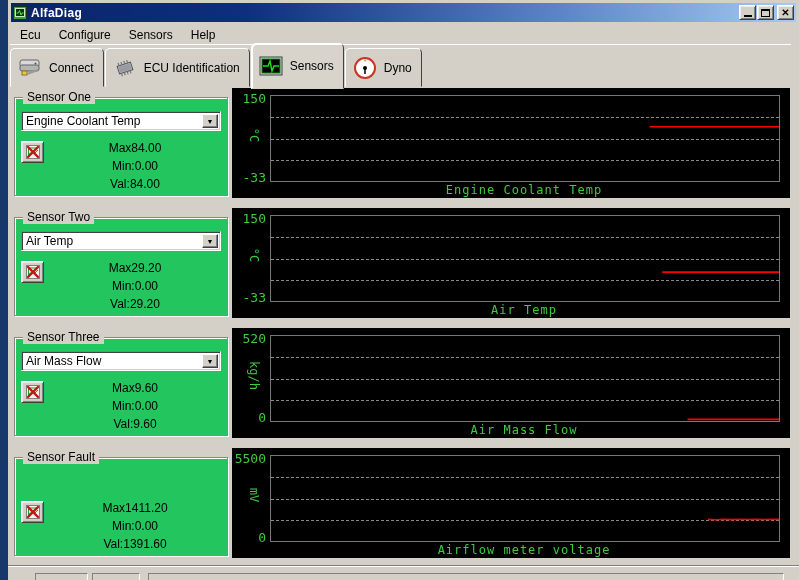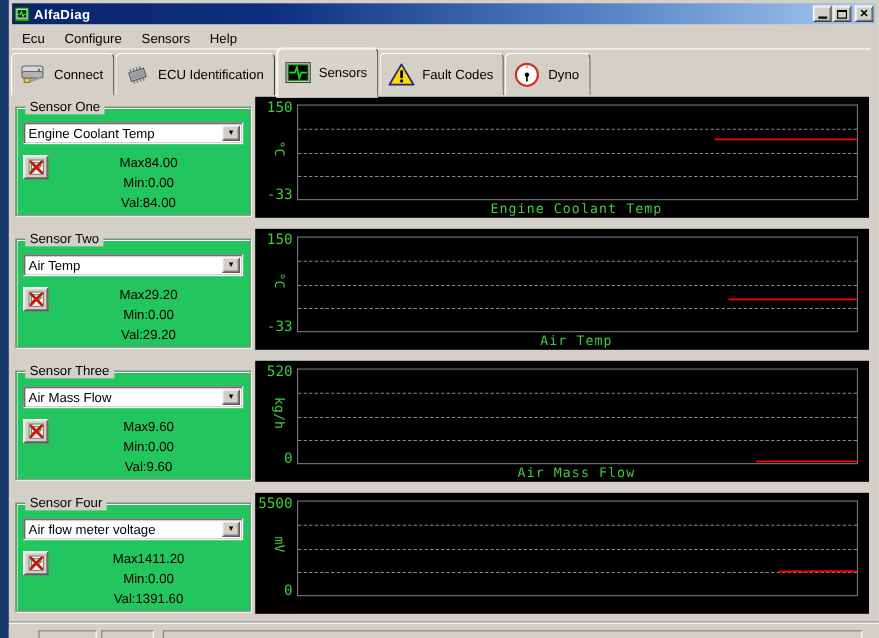--- a/index.html
+++ b/index.html
@@ -144,30 +144,20 @@
         <svg width="26" height="24" viewBox="0 0 26 24">
           <rect x="2" y="3" width="22" height="18" fill="#d0d0d0" stroke="#404040"></rect>
           <rect x="4" y="5" width="18" height="14" fill="#000" stroke="#0a8a0a"></rect>
           <polyline points="5,12 10,12 12,7 14,17 16,12 21,12" fill="none" stroke="#18e018" stroke-width="1.5"></polyline>
         </svg>
       </span>
       <span class="tlabel">Sensors</span>
     </div>
     <div class="tab">
       <span class="ticon">
-        <svg width="26" height="24" viewBox="0 0 26 24">
-          <polygon points="13,2.5 24,21 2,21" fill="#ffd800" stroke="#25257a" stroke-width="1.6" stroke-linejoin="round"></polygon>
-          <rect x="11.9" y="8" width="2.4" height="7" fill="#000"></rect>
-          <circle cx="13.1" cy="17.6" r="1.5" fill="#000"></circle>
-        </svg>
-      </span>
-      <span class="tlabel">Fault Codes</span>
-    </div>
-    <div class="tab">
-      <span class="ticon">
         <svg width="26" height="26" viewBox="0 0 26 26">
           <circle cx="13" cy="13" r="10" fill="#fff" stroke="#cc3322" stroke-width="2"></circle>
           <line x1="13" y1="4.5" x2="13" y2="6.5" stroke="#dd8833" stroke-width="1.5"></line>
           <circle cx="13" cy="13" r="2" fill="#000"></circle>
           <line x1="13" y1="13" x2="13" y2="19" stroke="#000" stroke-width="1.5"></line>
         </svg>
       </span>
       <span class="tlabel">Dyno</span>
     </div>
   </div>
@@ -264,27 +254,21 @@
             <span>0.00</span>
           </div>
         <div class="srow">
             <span>Val:</span>
             <span>9.60</span>
           </div>
       </div>
     </div>
 
     <div class="group" style="top:371px">
-      <span class="legend">Sensor Four</span>
-      <div class="combo">
-        <span class="combo-text">Air flow meter voltage</span>
-        <span class="combo-btn">
-            <span class="combo-arrow">▼</span>
-          </span>
-      </div>
+      <span class="legend">Sensor Fault</span>
       <button class="tool-btn">
         <svg width="16" height="16" viewBox="0 0 16 16">
           <rect x="1.5" y="1.5" width="13" height="13" fill="#f4f4f0" stroke="#808080"></rect>
           <polyline points="3.5,12 3.5,4 13,4" fill="none" stroke="#2a9a2a" stroke-width="1"></polyline>
           <polyline points="4,10 7,8 10,9 13,6" fill="none" stroke="#2a9a2a" stroke-width="1"></polyline>
           <path d="M3,3 L13,13 M13,3 L3,13" stroke="#cc1111" stroke-width="2.4" stroke-linecap="round"></path>
         </svg>
       </button>
       <div class="srows">
         <div class="srow">
@@ -353,20 +337,21 @@
     <span class="yunit">mV</span>
     <span class="ymin">0</span>
     <div class="plot">
       <div class="grid" style="top:25%"></div>
       <div class="grid" style="top:50%"></div>
       <div class="grid" style="top:75%"></div>
       <svg viewBox="0 0 508 85" preserveAspectRatio="none">
           <polyline fill="none" stroke-width="1.6" vector-effect="non-scaling-stroke" points="436.9,63.4 444.8,63.7 452.7,63.3 460.6,63.6 468.5,63.2 476.4,63.5 484.3,63.2 492.2,63.5 500.1,63.2 508.0,63.4" stroke="#ff0000"></polyline>
         </svg>
     </div>
+    <span class="ctitle">Airflow meter voltage</span>
   </div>
 
 
   <div class="bottom-groove"></div>
   <div class="statusbar">
     <div class="spanel" style="left:27px;width:53px"></div>
     <div class="spanel" style="left:84px;width:48px"></div>
     <div class="spanel" style="left:140px;width:636px"></div>
   </div>
 </div>

